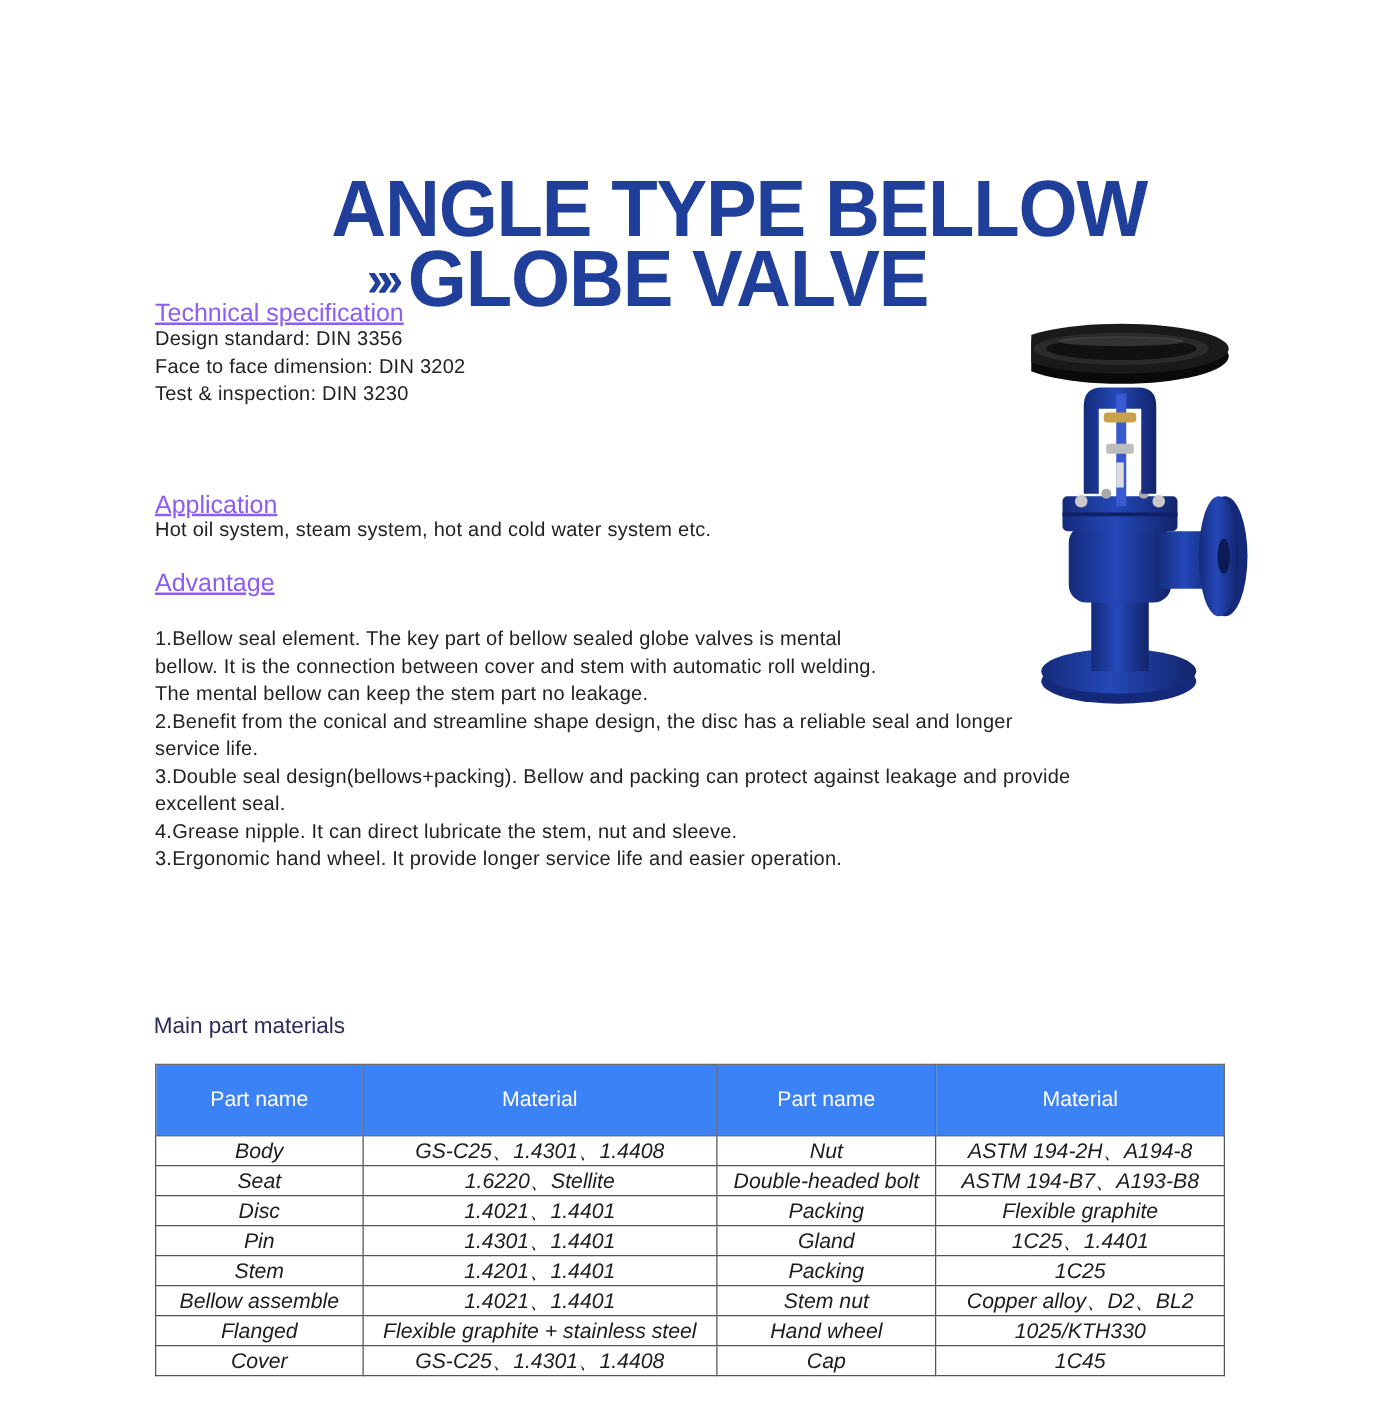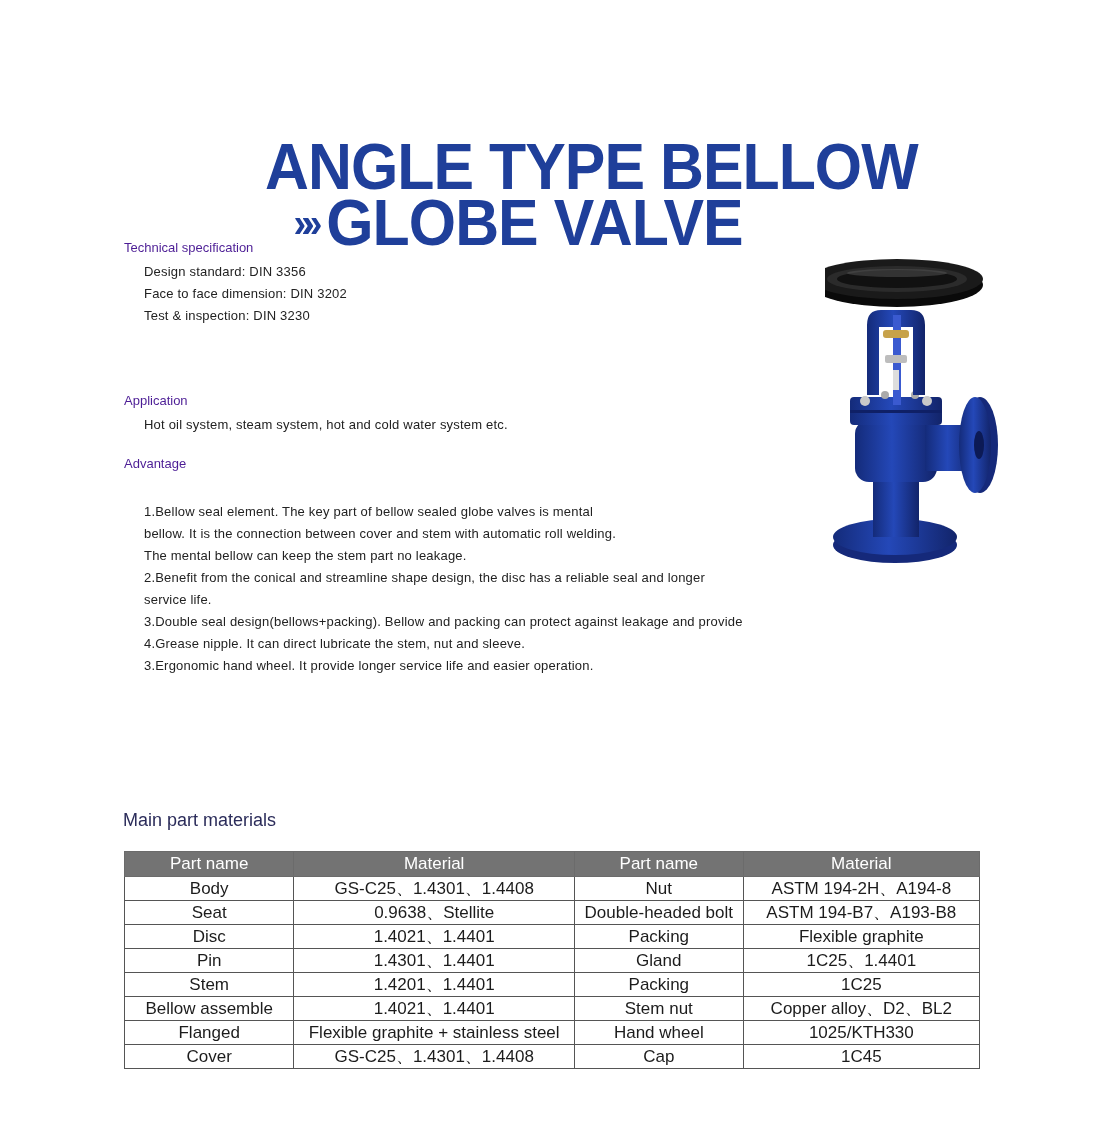--- a/index.html
+++ b/index.html
@@ -6,33 +6,33 @@
   body { width: 1098px; height: 1124px; position: relative; overflow: hidden;
          font-family: "Liberation Sans", sans-serif; color: #1f1f1f; }
 
   .title { position: absolute; left: 265px; top: 96px; color: #1f3f9a;
            font-family: "Liberation Sans", sans-serif; font-size: 64px; line-height: 56px;
            letter-spacing: -1px; transform: scaleX(0.95); transform-origin: left top; }
   .title .line1 { display: block; }
   .title .line2 { display: block; margin-left: 30px; }
   .title .chev { font-size: 40px; letter-spacing: -14px; margin-right: 18px; position: relative; top: -8px; }
 
-  .section-head { position: absolute; left: 124px; color: #4c1d95; font-size: 13px; }
-  .body-text { position: absolute; left: 124px; font-size: 13px; line-height: 22px; color: #222; letter-spacing: 0.2px; margin-left: 20px; }
+  .section-head { position: absolute; left: 124px; color: #8b5cf6; font-size: 20px; text-decoration: underline; }
+  .body-text { position: absolute; left: 124px; font-size: 16px; line-height: 22px; color: #222; letter-spacing: 0.2px; }
   .body-text div { white-space: nowrap; }
 
   .valve { position: absolute; left: 825px; top: 255px; width: 180px; height: 310px; }
 
   .mat-head { position: absolute; left: 123px; top: 810px; font-size: 18px; color: #2b2c5a; text-align: right; }
 
   table.materials { position: absolute; left: 124px; top: 851px; width: 856px;
                     border-collapse: collapse; font-size: 17px; color: #1c1c1c; }
-  table.materials th { background: #737373; color: #fff; font-weight: normal; height: 24px;
-                       border: 1px solid #6b6b6b; padding: 0; margin-left: 15px; }
-  table.materials td { border: 1px solid #555; text-align: center; height: 23px; padding: 0; white-space: nowrap; }
+  table.materials th { background: #3b82f6; color: #fff; font-weight: normal; height: 24px;
+                       border: 1px solid #6b6b6b; padding: 16px; margin-left: 15px; }
+  table.materials td { border: 1px solid #555; text-align: center; height: 23px; padding: 0; white-space: nowrap; font-style: italic; }
   .c1 { width: 169px; } .c2 { width: 280px; } .c3 { width: 168px; } .c4 { width: 236px; }
 </style>
 </head>
 <body>
 
 <h1 class="title">
   <span class="line1">ANGLE TYPE BELLOW</span>
   <span class="line2"><span class="chev">»»</span><span>GLOBE VALVE</span></span>
 </h1>
 
@@ -49,20 +49,21 @@
 </div>
 
 <div class="section-head" style="top:456px">Advantage</div>
 <div class="body-text" style="top:501px">
   <div>1.Bellow seal element. The key part of bellow sealed globe valves is mental</div>
   <div>bellow. It is the connection between cover and stem with automatic roll welding.</div>
   <div>The mental bellow can keep the stem part no leakage.</div>
   <div>2.Benefit from the conical and streamline shape design, the disc has a reliable seal and longer</div>
   <div>service life.</div>
   <div>3.Double seal design(bellows+packing). Bellow and packing can protect against leakage and provide</div>
+  <div>excellent seal.</div>
   <div>4.Grease nipple. It can direct lubricate the stem, nut and sleeve.</div>
   <div>3.Ergonomic hand wheel. It provide longer service life and easier operation.</div>
 </div>
 
 <svg class="valve" viewBox="0 0 180 310">
   <defs>
     <linearGradient id="bl" x1="0" x2="1">
       <stop offset="0" stop-color="#142b7a"></stop>
         <stop offset="0.45" stop-color="#2448b8"></stop>
         <stop offset="1" stop-color="#12246a"></stop>
@@ -115,21 +116,21 @@
   </thead>
   <tbody>
     <tr>
       <td>Body</td>
         <td>GS-C25、1.4301、1.4408</td>
         <td>Nut</td>
         <td>ASTM 194-2H、A194-8</td>
     </tr>
     <tr>
       <td>Seat</td>
-        <td>0.9638、Stellite</td>
+        <td>1.6220、Stellite</td>
         <td>Double-headed bolt</td>
         <td>ASTM 194-B7、A193-B8</td>
     </tr>
     <tr>
       <td>Disc</td>
         <td>1.4021、1.4401</td>
         <td>Packing</td>
         <td>Flexible graphite</td>
     </tr>
     <tr>

